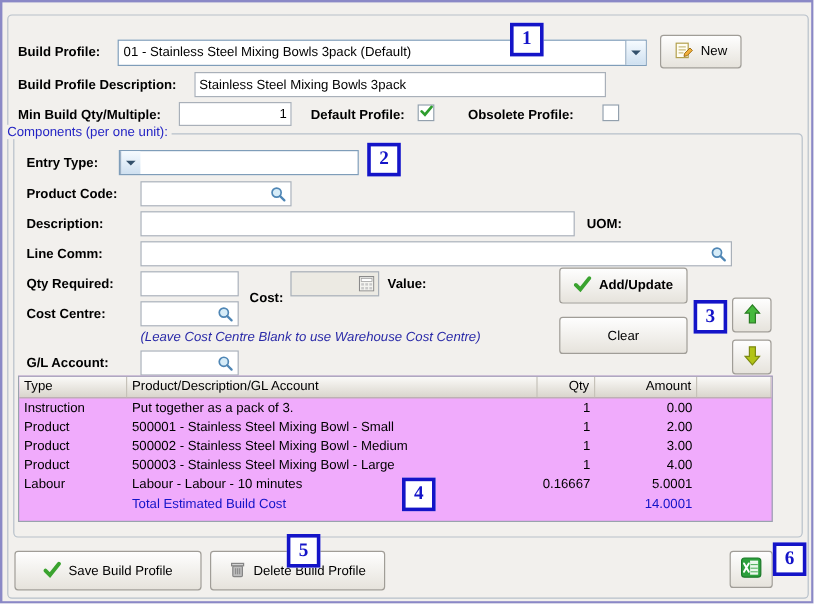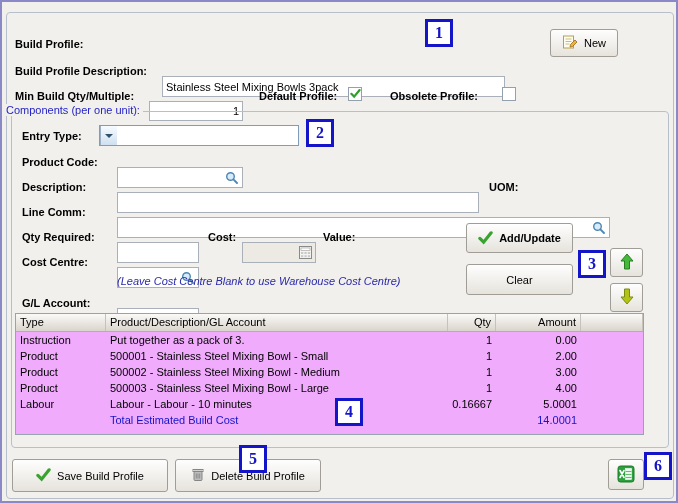--- a/index.html
+++ b/index.html
@@ -4,21 +4,21 @@
 <style>
   * { margin:0; padding:0; box-sizing:border-box; }
   html,body { background:#ffffff; font-family:"Liberation Sans", sans-serif; }
   .window { position:relative; width:678px; height:503px; background:#f2f0ed;
             border:2px solid #8a88c6; overflow:hidden; font-size:11px; color:#000; }
   .groupbox { position:absolute; border:1px solid #b7c0ca; border-radius:4px; }
   .legend { position:absolute; background:#f2f0ed; color:#2424c4; padding:0 3px;
             font-size:11px; z-index:2; white-space:nowrap; }
   .lbl { position:absolute; font-weight:bold; font-size:11px; white-space:nowrap; }
   .field { position:absolute; background:#fff; border:1px solid #a9b0b9; display:flex;
-           align-items:center; padding:0 3px; font-size:11px;margin-top:16px; }
+           align-items:center; padding:0 3px; font-size:11px; }
   .field .val { flex:1; white-space:nowrap; overflow:hidden; }
   .field.num .val { text-align:right; }
   .field.disabled { background:#eceae3; }
   .icon-right { margin-left:auto; flex:none; display:flex; align-items:center; }
   .combo { position:absolute; background:#fff; border:1px solid #7f9db9; display:flex;
            align-items:center; }
   .combo .val { flex:1; padding:0 4px; white-space:nowrap; overflow:hidden; }
   .combo .dd { width:17px; align-self:stretch; background:linear-gradient(#f6fbff,#cfe0f0);
                border-left:1px solid #9cb1c6; display:flex; align-items:center; justify-content:center; }
   .combo .dd::after { content:""; border:4px solid transparent; border-top-color:#33506b; margin-top:4px; }
@@ -45,20 +45,24 @@
   .total-text { color:#1414c8; }
 </style>
 </head>
 <body>
 
 <div class="window">
 
   <div class="groupbox" style="left:4px; top:10px; width:668px; height:487px;"></div>
 
   <span class="lbl" style="left:13px; top:36px;">Build Profile:</span>
+  <div class="combo" style="left:96px; top:31px; width:441px; height:22px;">
+    <span class="val">01 - Stainless Steel Mixing Bowls 3pack (Default)</span>
+    <span class="dd"></span>
+  </div>
   <div class="callout" style="left:423px; top:17px;">1</div>
   <div class="btn" style="left:548px; top:27px; width:68px; height:28px;">
     <span><svg width="16" height="16" viewBox="0 0 16 16">
           <rect x="1.5" y="2" width="10" height="12" fill="#fffdf2" stroke="#b3a14e"></rect>
           <line x1="3.5" y1="5" x2="9.5" y2="5" stroke="#c9bd7e"></line>
           <line x1="3.5" y1="7.5" x2="9.5" y2="7.5" stroke="#c9bd7e"></line>
           <line x1="3.5" y1="10" x2="7.5" y2="10" stroke="#c9bd7e"></line>
           <path d="M8.5 10.5 L13 6 L15 8 L10.5 12.5 L8 13 Z" fill="#f2b03c" stroke="#9a6b14" stroke-width="0.8"></path>
         </svg></span>
     <span>New</span>
@@ -116,21 +120,21 @@
           <circle cx="5.5" cy="5.5" r="3.8" fill="#d6ecf8" stroke="#4f86b5" stroke-width="1.4"></circle>
           <line x1="8.4" y1="8.4" x2="12" y2="12" stroke="#4f86b5" stroke-width="1.9" stroke-linecap="round"></line>
         </svg>
       </span>
   </div>
 
   <span class="lbl" style="left:20px; top:229px;">Qty Required:</span>
   <div class="field" style="left:115px; top:224px; width:82px; height:21px;">
     <span class="val"></span>
   </div>
-  <span class="lbl" style="left:206px; top:229px;">Cost:</span>
+  <span class="lbl" style="left:206px; top:241px;">Cost:</span>
   <div class="field disabled" style="left:240px; top:224px; width:74px; height:21px;">
     <span class="val"></span>
     <span class="icon-right">
         <svg width="13" height="13" viewBox="0 0 13 13">
           <rect x="0.5" y="0.5" width="12" height="12" fill="#f4f4f0" stroke="#8a8a8a"></rect>
           <rect x="2" y="2" width="9" height="2.6" fill="#fff" stroke="#9a9a9a" stroke-width="0.6"></rect>
           <rect x="2" y="6" width="2.3" height="2" fill="#c9c9c9"></rect>
           <rect x="5.4" y="6" width="2.3" height="2" fill="#c9c9c9"></rect>
           <rect x="8.8" y="6" width="2.3" height="2" fill="#c9c9c9"></rect>
           <rect x="2" y="9.2" width="2.3" height="2" fill="#c9c9c9"></rect>

